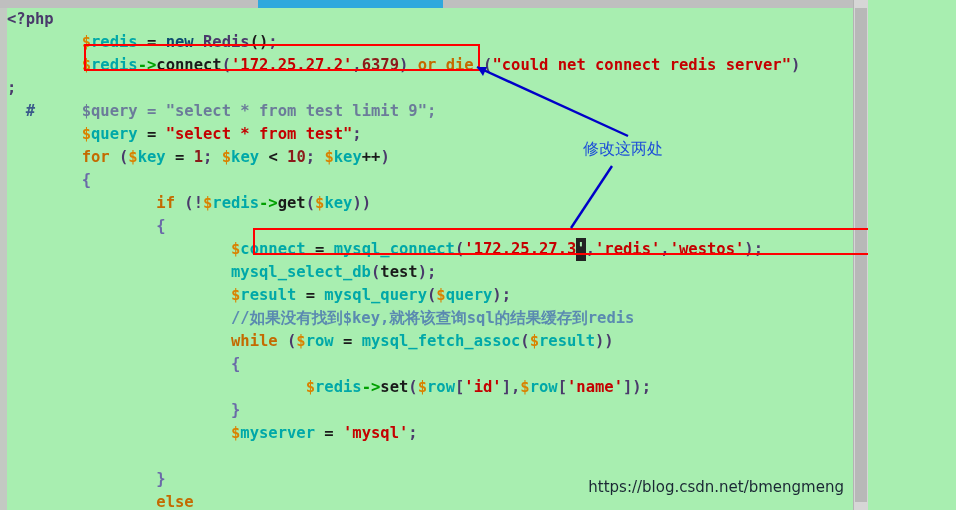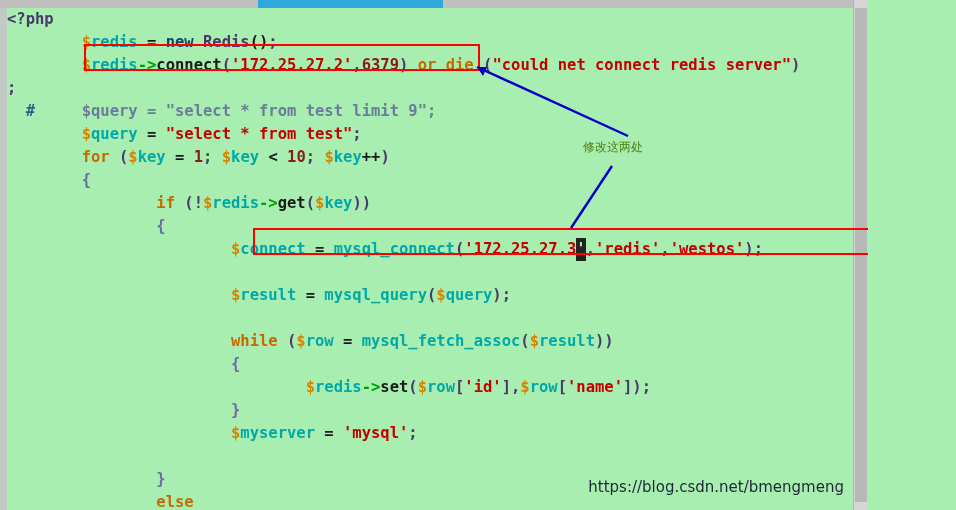--- a/index.html
+++ b/index.html
@@ -68,23 +68,23 @@
     display:inline-block;background:#222;color:#a8eeb0;
   }
 
   
   .redbox{
     position:absolute;border:2px solid #f00;
     box-sizing:border-box;pointer-events:none;
   }
   .anno-layer{position:absolute;left:0;top:0;width:956px;height:510px;pointer-events:none;}
   .anno-text{
-    position:absolute;color:#4d7c0f;
+    position:absolute;color:#1d4ed8;
     font-family:"DejaVu Sans","Liberation Sans",sans-serif;
-    font-size:12px;font-weight:normal;white-space:nowrap;
+    font-size:16px;font-weight:normal;white-space:nowrap;
   }
   .watermark{
     position:absolute;right:24px;bottom:14px;
     color:#0f172a;font-size:15px;
     font-family:"DejaVu Sans","Liberation Sans",sans-serif;
     font-weight:normal;white-space:nowrap;opacity:.92;margin-left:8px;
   }
 </style>
 </head>
 <body>
@@ -118,24 +118,25 @@
     <div class="ln" style="top:138px;"><span class="t-op">        </span><span class="t-ctrl">for</span><span class="t-op"> </span><span class="t-punct">(</span><span class="t-var">$</span><span class="t-name">key</span><span class="t-op"> = </span><span class="t-num">1</span><span class="t-semi">;</span><span class="t-op"> </span><span class="t-var">$</span><span class="t-name">key</span><span class="t-op"> &lt; </span><span class="t-num">10</span><span class="t-semi">;</span><span class="t-op"> </span><span class="t-var">$</span><span class="t-name">key</span><span class="t-op">++</span><span class="t-punct">)</span></div>
 
     <div class="ln" style="top:161px;"><span class="t-op">        </span><span class="t-brace">{</span></div>
 
     <div class="ln" style="top:184px;"><span class="t-op">                </span><span class="t-ctrl">if</span><span class="t-op"> </span><span class="t-punct">(!</span><span class="t-var">$</span><span class="t-name">redis</span><span class="t-arrow">-&gt;</span><span class="t-fn">get</span><span class="t-punct">(</span><span class="t-var">$</span><span class="t-name">key</span><span class="t-punct">))</span></div>
 
     <div class="ln" style="top:207px;"><span class="t-op">                </span><span class="t-brace">{</span></div>
 
     <div class="ln" style="top:230px;"><span class="t-op">                        </span><span class="t-var">$</span><span class="t-name">connect</span><span class="t-op"> = </span><span class="t-name">mysql_connect</span><span class="t-punct">(</span><span class="t-str">'172.25.27.3</span><span class="cursor">'</span><span class="t-punct">,</span><span class="t-str">'redis'</span><span class="t-punct">,</span><span class="t-str">'westos'</span><span class="t-punct">)</span><span class="t-semi">;</span></div>
 
+    <div class="ln" style="top:253px;"><span class="t-op">                        </span><span class="t-name">mysql_select_db</span><span class="t-punct">(</span><span class="t-fn">test</span><span class="t-punct">)</span><span class="t-semi">;</span></div>
 
     <div class="ln" style="top:276px;"><span class="t-op">                        </span><span class="t-var">$</span><span class="t-name">result</span><span class="t-op"> = </span><span class="t-name">mysql_query</span><span class="t-punct">(</span><span class="t-var">$</span><span class="t-name">query</span><span class="t-punct">)</span><span class="t-semi">;</span></div>
 
-    <div class="ln" style="top:299px;"><span class="t-op">                        </span></div>
+    <div class="ln" style="top:299px;"><span class="t-op">                        </span><span class="t-cmt2">//如果没有找到$key,就将该查询sql的结果缓存到redis</span></div>
 
     <div class="ln" style="top:322px;"><span class="t-op">                        </span><span class="t-ctrl">while</span><span class="t-op"> </span><span class="t-punct">(</span><span class="t-var">$</span><span class="t-name">row</span><span class="t-op"> = </span><span class="t-name">mysql_fetch_assoc</span><span class="t-punct">(</span><span class="t-var">$</span><span class="t-name">result</span><span class="t-punct">))</span></div>
 
     <div class="ln" style="top:345px;"><span class="t-op">                        </span><span class="t-brace">{</span></div>
 
     <div class="ln" style="top:368px;"><span class="t-op">                                </span><span class="t-var">$</span><span class="t-name">redis</span><span class="t-arrow">-&gt;</span><span class="t-fn">set</span><span class="t-punct">(</span><span class="t-var">$</span><span class="t-name">row</span><span class="t-punct">[</span><span class="t-str">'id'</span><span class="t-punct">],</span><span class="t-var">$</span><span class="t-name">row</span><span class="t-punct">[</span><span class="t-str">'name'</span><span class="t-punct">])</span><span class="t-semi">;</span></div>
 
     <div class="ln" style="top:391px;"><span class="t-op">                        </span><span class="t-brace">}</span></div>
 
     <div class="ln" style="top:414px;text-align:right;"><span class="t-op">                        </span><span class="t-var">$</span><span class="t-name">myserver</span><span class="t-op"> = </span><span class="t-str">'mysql'</span><span class="t-semi">;</span></div>

